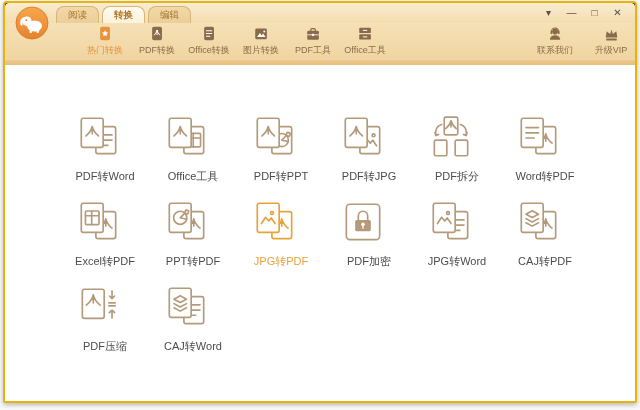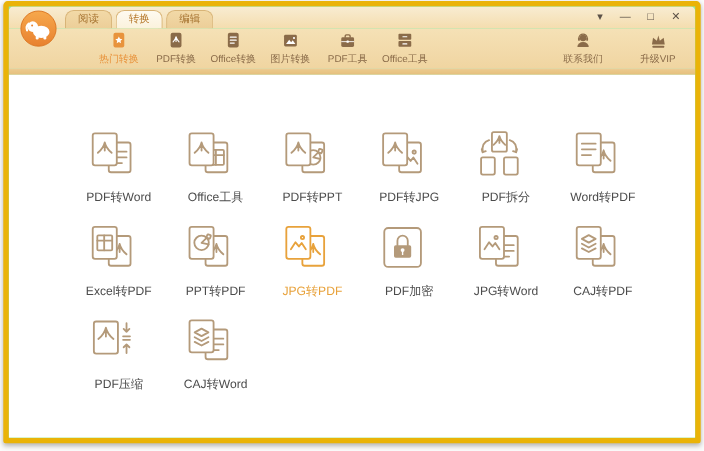--- a/index.html
+++ b/index.html
@@ -4,58 +4,58 @@
 <style>
   html,body{margin:0;padding:0;}
   body{
     width:640px;height:410px;position:relative;overflow:hidden;
     background:#fbfbfb;
     font-family:"Liberation Sans","DejaVu Sans",sans-serif;
     -webkit-font-smoothing:antialiased;
   }
   .window{
     position:absolute;left:3px;top:1px;right:3px;bottom:7px;
-    background:#86efac;border:5px solid #eab308;border-radius:4px 4px 2px 2px;
+    background:#000000;border:2px solid #eab308;border-radius:4px 4px 2px 2px;
     box-shadow:0 2px 5px rgba(0,0,0,.28);
     display:flex;flex-direction:column;overflow:hidden;
   }
   
   .titlebar{
     height:20px;flex:0 0 20px;position:relative;
     background:linear-gradient(#f8ecd2,#f4ddae);
     border-radius:4px 4px 0 0;
   }
   .tabs{position:absolute;left:51px;top:2px;display:flex;align-items:flex-end;height:18px;}
   .tab{
     height:16px;line-height:16px;padding:0 11px;margin-right:3px;
     font-size:9.5px;color:#a5722f;
     background:linear-gradient(#f2d9a7,#ecce98);
     border:1px solid #d8b477;border-bottom:none;
     border-radius:8px 8px 0 0;cursor:default;white-space:nowrap;
   }
   .tab.active{
     background:linear-gradient(#fefaf0,#fbf2dc);
-    color:#b5772a;font-weight:normal;
+    color:#b5772a;font-weight:bold;
   }
   .win-controls{position:absolute;right:11px;top:3px;display:flex;gap:10px;}
   .win-btn{
     width:13px;height:13px;line-height:13px;text-align:center;
     font-size:10px;color:#5c5248;cursor:default;
   }
   
   .toolbar{
     height:36px;flex:0 0 36px;position:relative;
     background:linear-gradient(#f5e1b6,#f0d5a1);
     display:flex;align-items:center;
   }
   .logo{
     position:absolute;left:10px;top:-17px;width:34px;height:34px;z-index:5;
   }
   .tool-group-left{display:flex;align-items:flex-end;margin-left:76px;gap:4px;}
-  .tool-group-right{display:flex;align-items:flex-start;margin-left:auto;margin-right:10px;gap:20px;}
+  .tool-group-right{display:flex;align-items:flex-start;margin-left:auto;margin-right:0;gap:8px;}
   .tool-item{
     display:flex;flex-direction:column;align-items:center;
     min-width:44px;padding:1px 2px;cursor:default;
   }
   .tool-item .ticon{width:17px;height:17px;}
   .tool-item .tlabel{font-size:9px;margin-top:2px;color:#8a6b49;white-space:nowrap;}
   .tool-item.active .tlabel{color:#e8933c;}
   .toolbar-edge{
     height:6px;flex:0 0 6px;
     background:linear-gradient(#ecca8d,#e5bf7c);

